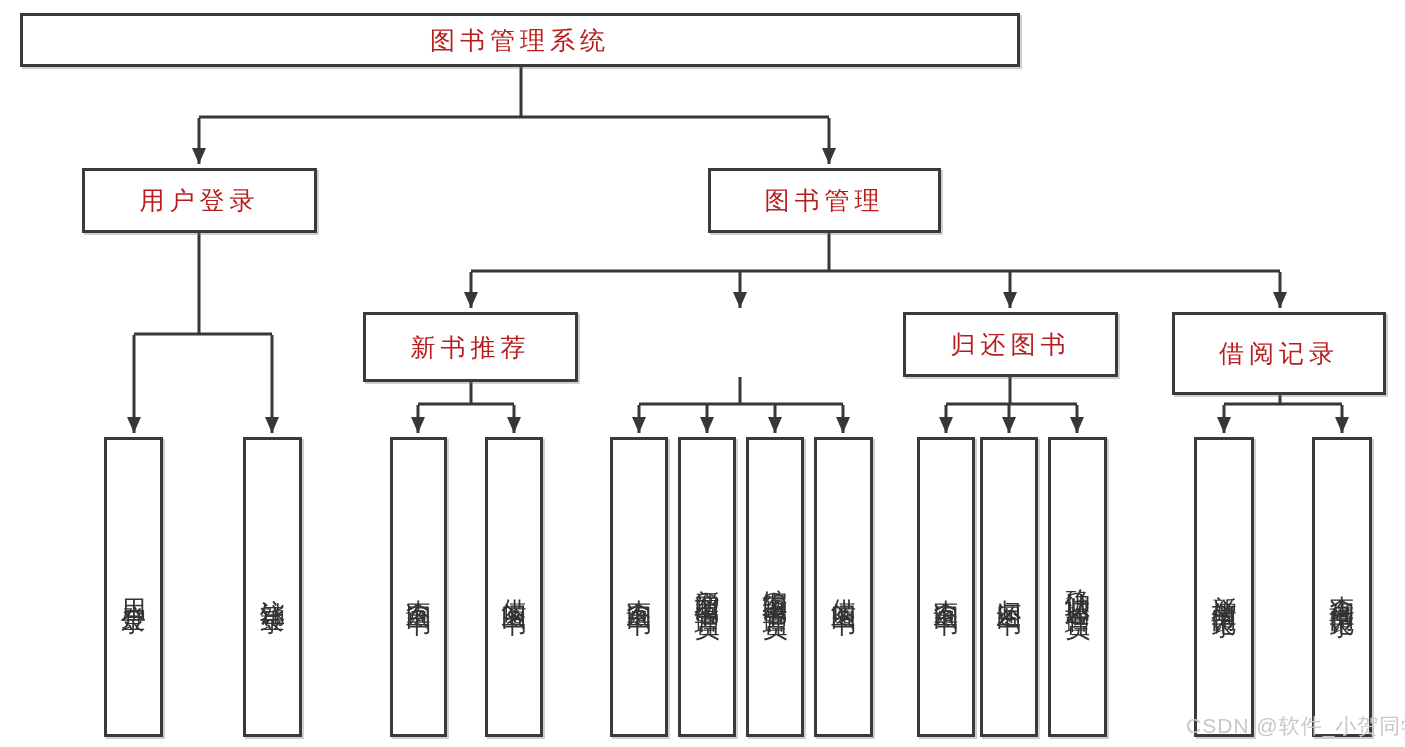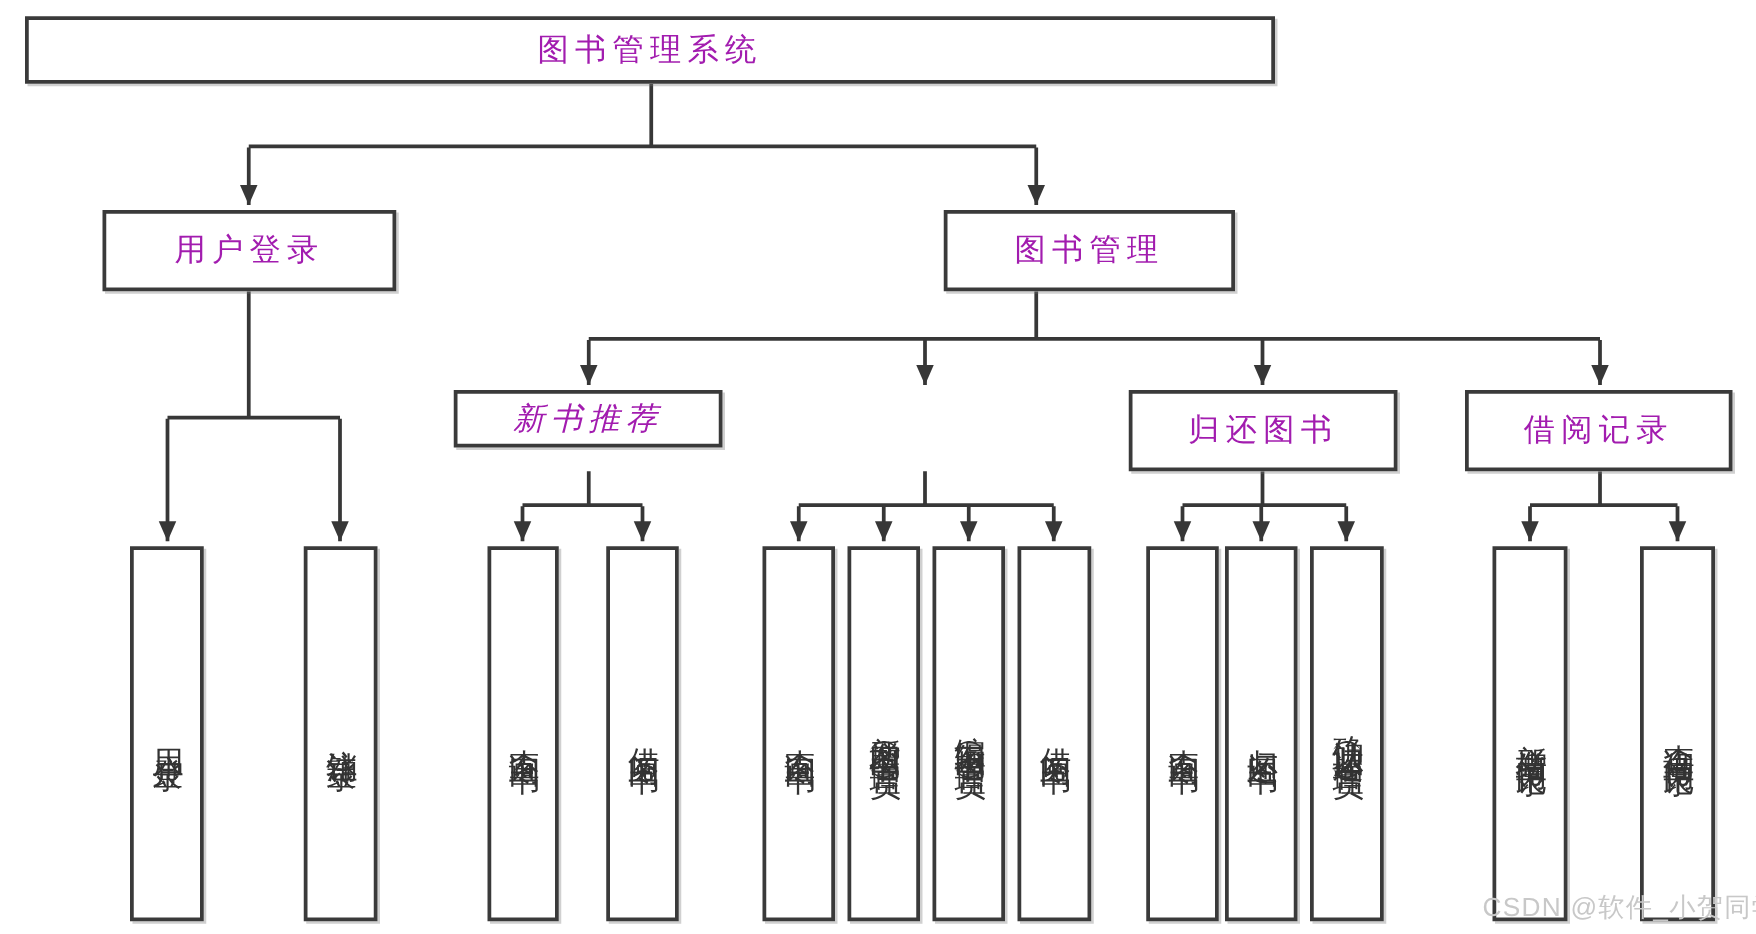--- a/index.html
+++ b/index.html
@@ -25,21 +25,21 @@
     display: flex;
     align-items: center;
     justify-content: center;
     color: #333333;
   }
   .hbox .label {
     font-size: 25px;
     letter-spacing: 5px;
     line-height: 1;
     white-space: nowrap;
-    color: #a21caf;
+    color: #b91c1c;
   }
   .vbox .label {
     writing-mode: vertical-rl;
     font-size: 25px;
     letter-spacing: 4px;
     line-height: 1;
     white-space: nowrap;
     color: #333333;
   }
   #watermark {
@@ -101,31 +101,31 @@
     </g>
   </svg>
 
   <div class="node hbox" style="left:20px; top:13px; width:1000px; height:54px;">
     <span class="label">图书管理系统</span>
   </div>
 
   <div class="node hbox" style="left:82px; top:168px; width:235px; height:65px;">
     <span class="label">用户登录</span>
   </div>
-  <div class="node hbox" style="left:755px; top:168px; width:233px; height:65px;">
+  <div class="node hbox" style="left:708px; top:168px; width:233px; height:65px;">
     <span class="label">图书管理</span>
   </div>
 
-  <div class="node hbox" style="left:363px; top:312px; width:215px; height:46px;font-style:italic;">
+  <div class="node hbox" style="left:363px; top:312px; width:215px; height:70px;">
     <span class="label">新书推荐</span>
   </div>
   <div class="node hbox" style="left:903px; top:312px; width:215px; height:65px;">
     <span class="label">归还图书</span>
   </div>
-  <div class="node hbox" style="left:1172px; top:312px; width:214px; height:65px;">
+  <div class="node hbox" style="left:1172px; top:312px; width:214px; height:83px;">
     <span class="label">借阅记录</span>
   </div>
 
   <div class="node vbox" style="left:104px; top:437px; width:59px; height:300px;">
     <span class="label">用户登录</span>
   </div>
   <div class="node vbox" style="left:243px; top:437px; width:59px; height:300px;">
     <span class="label">注销登录</span>
   </div>
 

